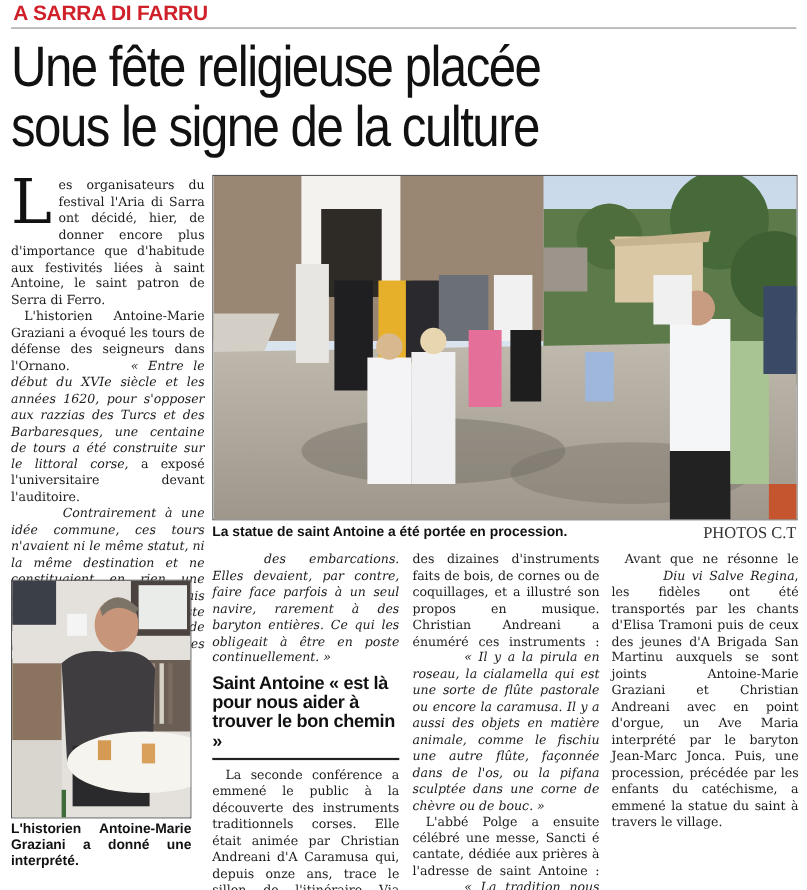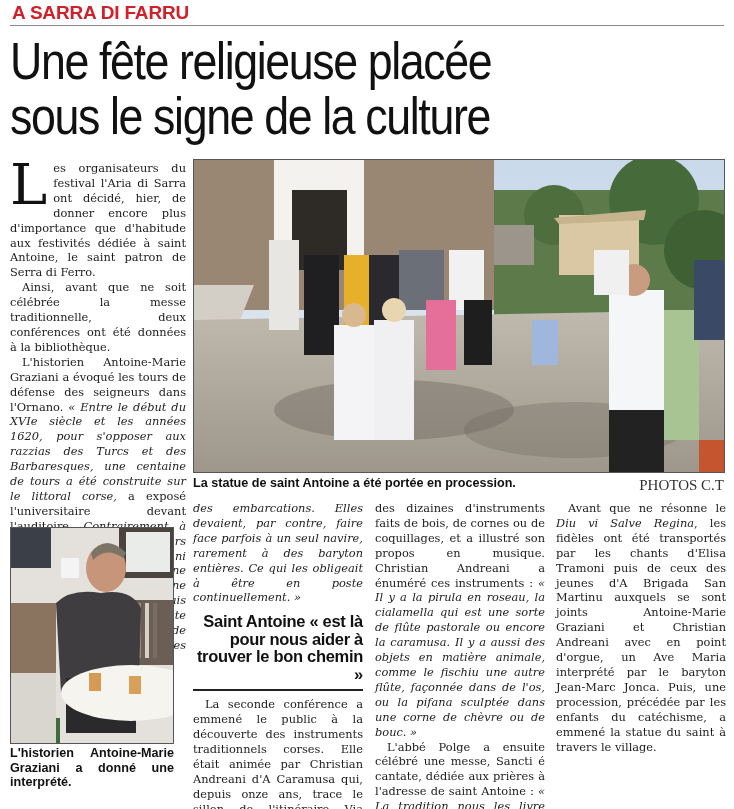--- a/index.html
+++ b/index.html
@@ -22,21 +22,21 @@
     white-space: nowrap;
   }
   .headline .line { display: block; }
 
   .col {
     position: absolute; font-size: 11.4px; line-height: 14.9px; text-align: justify;
     color: #1c1c1c; hyphens: manual;
   }
   .col p { margin: 0; text-indent: 12px; }
   .col p.noindent { text-indent: 0; }
-  .col em { font-style: italic; }
+  .col em { font-style: italic; margin-left: 47px; }
 
   #col1 { left: 10px; top: 161px; width: 176px; }
   #col2 { left: 193px; top: 501px; width: 170px; }
   #col3 { left: 375px; top: 501px; width: 170px; }
   #col4 { left: 556px; top: 501px; width: 170px; }
 
   .dropcap {
     float: left; font-size: 56px; line-height: 44px; margin: 2px 6px 0 0;
     font-family: "DejaVu Serif", serif; color: #111; text-indent: 0;
   }
@@ -53,41 +53,40 @@
   }
   #main-caption { left: 193px; top: 476px; }
   #photo-credit {
     position: absolute; right: 10px; top: 477px;
     font-family: Liberation Serif, serif; font-size: 15px; color: #333;
   }
   #small-caption { left: 10px; top: 746px; width: 164px; text-align: justify; }
 
   .subhead {
     font-family: "Liberation Sans", sans-serif; font-weight: bold;
-    font-size: 16.5px; line-height: 17.5px; color: #111; text-align: right;
+    font-size: 16.5px; line-height: 17.5px; color: #111; text-align: left;
     margin: 8px 0 6px 0; padding-bottom: 6px; border-bottom: 2px solid #222;
     letter-spacing: -0.3px;
   }
 </style>
 </head>
 <body>
 
 <div class="kicker">A SARRA DI FARRU</div>
 <div class="kicker-rule"></div>
 
 <h1 class="headline">
   <span class="line">Une fête religieuse placée</span>
   <span class="line">sous le signe de la culture</span>
 </h1>
 
 <div class="col" id="col1">
   <p class="noindent">
-    <span class="dropcap">L</span><span>es organisateurs du festival l'Aria di Sarra ont décidé, hier, de donner encore plus d'importance que d'habitude aux festivités dédiée à saint Antoine, le saint patron de Serra di Ferro.</span>
+    <span class="dropcap">L</span><span>es organisateurs du festival l'Aria di Sarra ont décidé, hier, de donner encore plus d'importance que d'habitude aux festivités liées à saint Antoine, le saint patron de Serra di Ferro.</span>
   </p>
-  <p>Ainsi, avant que ne soit célébrée la messe traditionnelle, deux conférences ont été données à la bibliothèque.</p>
   <p><span>L'historien Antoine-Marie Graziani a évoqué les tours de défense des seigneurs dans l'Ornano. </span><em>« Entre le début du XVIe siècle et les années 1620, pour s'opposer aux razzias des Turcs et des Barbaresques, une centaine de tours a été construite sur le littoral corse,</em><span> a exposé l'universitaire devant l'auditoire. </span><em>Contrairement à une idée commune, ces tours n'avaient ni le même statut, ni la même destination et ne constituaient en rien une ligne de défense, mais davantage un poste d'observation ou de protection des villages, des cultures et</em></p>
 </div>
 
 <div class="photo" id="main-photo">
   <svg width="532" height="314" viewBox="0 0 532 314" preserveAspectRatio="none">
     <defs>
       <linearGradient id="sky" x1="0" y1="0" x2="0" y2="1">
         <stop offset="0" stop-color="#c9d9ea"></stop>
           <stop offset="1" stop-color="#e9eef2"></stop>
       </linearGradient>

